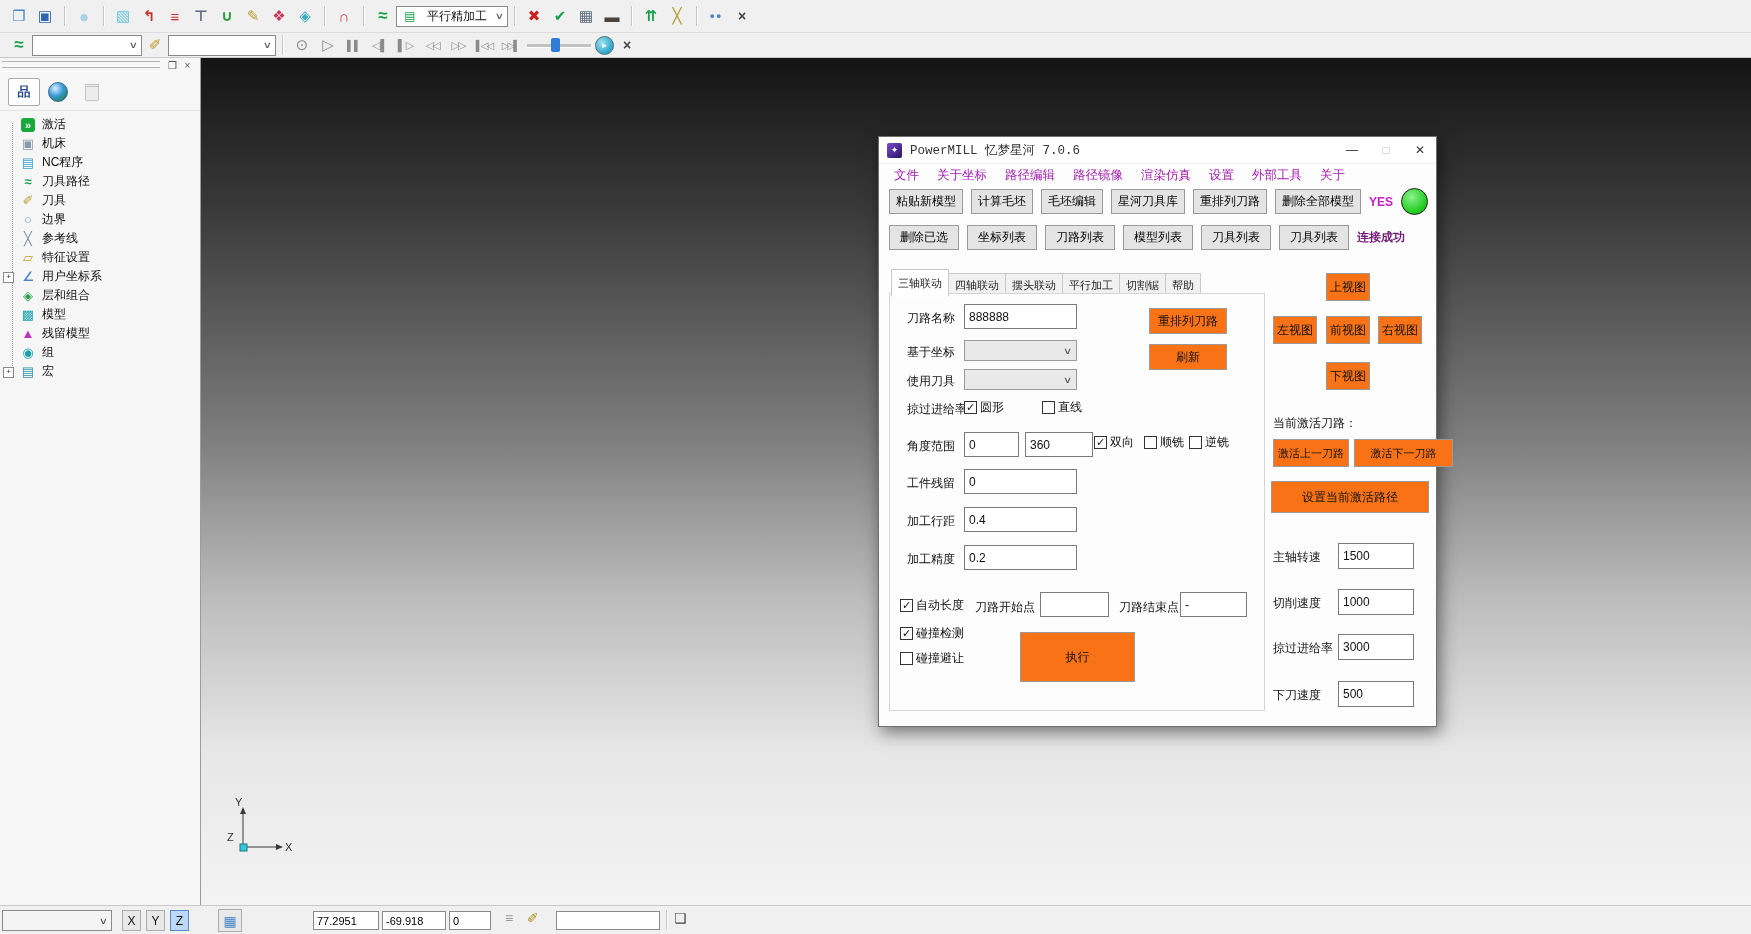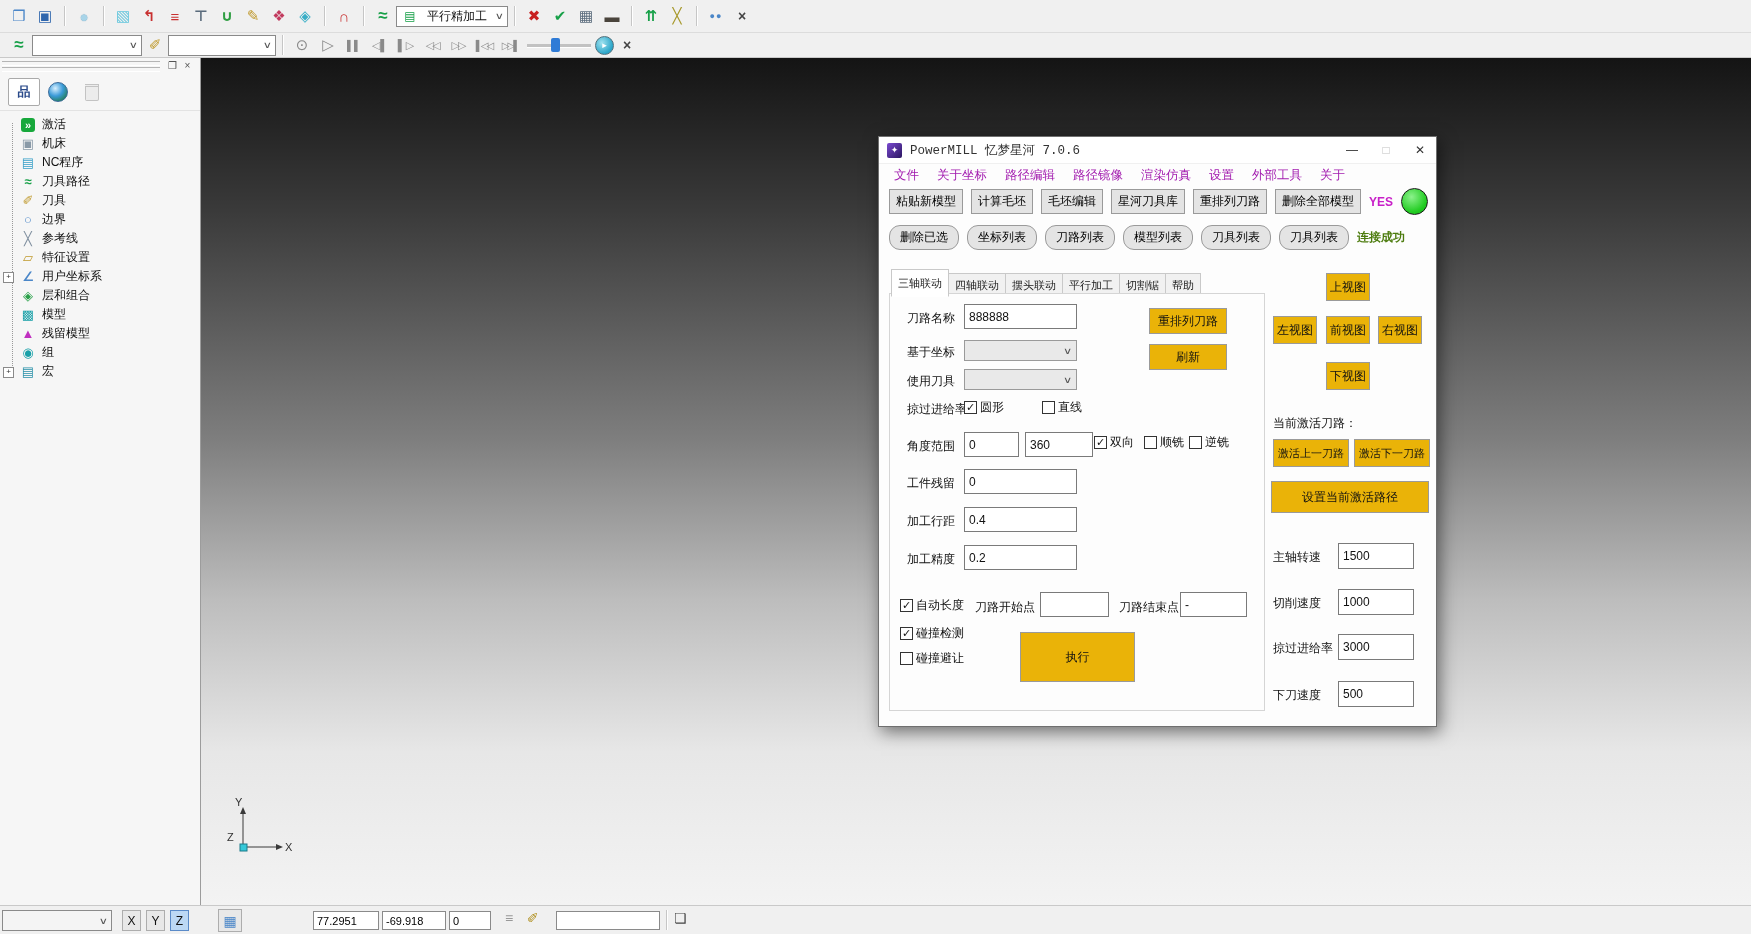--- a/index.html
+++ b/index.html
@@ -111,41 +111,41 @@
   #dlg-title .t{font-size:12.5px;color:#333;font-family:Liberation Mono, monospace;}
   .wbtns{margin-left:auto;display:flex;gap:18px;align-items:center;}
   .wbtn{font-size:12px;color:#333;width:16px;text-align:center;}
   .wbtn.max{color:#c2c2c2;}
   #dlg-menu{height:22px;display:flex;align-items:center;padding-left:6px;}
   .mitem{padding:0 9px;font-size:12.5px;color:#a21caf;}
   .brow{position:absolute;left:10px;display:flex;gap:8px;align-items:center;}
   #brow1{top:51px;} #brow2{top:88px;}
   .btn{height:25px;background:#e4e4e4;border:1px solid #9a9a9a;font-size:12px;display:flex;
        align-items:center;justify-content:center;padding:0 6px;box-sizing:border-box;color:#000;cursor:default;white-space:nowrap;}
-  #brow2 .btn{padding:0 10px;border-radius:11px;}
+  #brow2 .btn{padding:0 10px;}
   .magenta{font-weight:bold;font-size:12px;white-space:nowrap;text-align:center;}
   #led{width:25px;height:25px;border-radius:50%;border:1px solid #1a1a1a;
        background:radial-gradient(circle at 38% 32%,#8cf28c,#22cc22 65%,#17a817);}
   #dlg-tabs{position:absolute;left:12px;top:132px;display:flex;align-items:flex-end;}
   .dtab{height:22px;background:#f1f1f1;border:1px solid #c9c9c9;border-left:none;font-size:11px;
         display:flex;align-items:center;padding:0 6px;color:#222;}
   .dtab:first-child{border-left:1px solid #c9c9c9;}
   .dtab.sel{height:26px;background:#fff;border-bottom:1px solid #fff;position:relative;z-index:2;font-weight:normal;}
   #dlg-panel{position:absolute;left:10px;top:156px;width:374px;height:416px;border:1px solid #d5d5d5;background:#fdfdfd;}
   .flabel{position:absolute;font-size:12px;color:#111;white-space:nowrap;}
   .tin{position:absolute;height:25px;border:1px solid #7a7a7a;background:#fff;font-size:12px;
        padding:0 4px;box-sizing:border-box;font-family:inherit;color:#111;}
   .fcombo{position:absolute;height:21px;width:113px;background:#e9e9e9;border:1px solid #9a9a9a;
           box-sizing:border-box;display:flex;align-items:center;}
   .fcombo .chev{margin-left:auto;font-size:9px;color:#555;padding-right:4px;transform:scaleX(1.4);}
   .cb{position:absolute;display:flex;align-items:center;gap:3px;font-size:12px;white-space:nowrap;}
   .cb .box{width:13px;height:13px;border:1px solid #333;background:#fff;display:flex;
            align-items:center;justify-content:center;font-size:11px;line-height:11px;box-sizing:border-box;}
   .cb .box.checked::before{content:"✓";color:#111;font-weight:bold;}
-  .pbtn{position:absolute;background:#eab308;border:1px solid #9a9a9a;font-size:12px;display:flex;
+  .pbtn{position:absolute;background:#f97316;border:1px solid #9a9a9a;font-size:12px;display:flex;
         align-items:center;justify-content:center;box-sizing:border-box;cursor:default;white-space:nowrap;}
   
   .view-btn{font-size:12px;}
   #right-col .flabel{font-size:12px;}
 
   
   #statusbar{position:absolute;left:0;bottom:0;width:100%;height:29px;background:#f0f0f0;
              border-top:1px solid #c9c9c9;box-sizing:border-box;}
   #statusbar .combo{position:absolute;left:2px;top:4px;width:110px;background:#f4f4f4;}
   .axbtn{position:absolute;top:4px;width:19px;height:21px;border:1px solid #adadad;background:#e8e8e8;
@@ -347,21 +347,21 @@
         <span class="magenta" style="color: rgb(200, 32, 200);">YES</span>
         <div id="led"></div>
       </div>
     <div id="brow2" class="brow">
         <div class="btn">删除已选</div>
         <div class="btn">坐标列表</div>
         <div class="btn">刀路列表</div>
         <div class="btn">模型列表</div>
         <div class="btn">刀具列表</div>
         <div class="btn">刀具列表</div>
-        <span class="magenta" style="color: #4d7c0f; font-family: Liberation Serif, serif;">连接成功</span>
+        <span class="magenta" style="color: #701a75; font-family: Liberation Serif, serif;">连接成功</span>
       </div>
 
     <div id="dlg-tabs">
         <div class="dtab sel">三轴联动</div>
         <div class="dtab">四轴联动</div>
         <div class="dtab">摆头联动</div>
         <div class="dtab">平行加工</div>
         <div class="dtab">切割锯</div>
         <div class="dtab">帮助</div>
       </div>
@@ -440,21 +440,21 @@
 
     <div id="right-col">
       <div class="pbtn view-btn" style="left:447px;top:136px;width:44px;height:28px">上视图</div>
       <div class="pbtn view-btn" style="left:394px;top:179px;width:44px;height:28px">左视图</div>
       <div class="pbtn view-btn" style="left:447px;top:179px;width:44px;height:28px">前视图</div>
       <div class="pbtn view-btn" style="left:499px;top:179px;width:44px;height:28px">右视图</div>
       <div class="pbtn view-btn" style="left:447px;top:225px;width:44px;height:28px">下视图</div>
 
       <span class="flabel" style="left:394px;top:278px">当前激活刀路：</span>
       <div class="pbtn" style="left:394px;top:302px;width:76px;height:28px;font-size:11px">激活上一刀路</div>
-      <div class="pbtn" style="left:475px;top:302px;width:76px;height:28px;font-size:11px">激活下一刀路</div>
+      <div class="pbtn" style="left:475px;top:302px;width:99px;height:28px;font-size:11px">激活下一刀路</div>
       <div class="pbtn" style="left:392px;top:344px;width:158px;height:32px">设置当前激活路径</div>
 
       <span class="flabel" style="left:394px;top:412px">主轴转速</span>
       <input class="tin" style="left: 459px; top: 406px; width: 76px; height: 26px;" value="1500">
       <span class="flabel" style="left:394px;top:458px">切削速度</span>
       <input class="tin" style="left: 459px; top: 452px; width: 76px; height: 26px;" value="1000">
       <span class="flabel" style="left:394px;top:503px">掠过进给率</span>
       <input class="tin" style="left: 459px; top: 497px; width: 76px; height: 26px;" value="3000">
       <span class="flabel" style="left:394px;top:550px">下刀速度</span>
       <input class="tin" style="left: 459px; top: 544px; width: 76px; height: 26px;" value="500">

